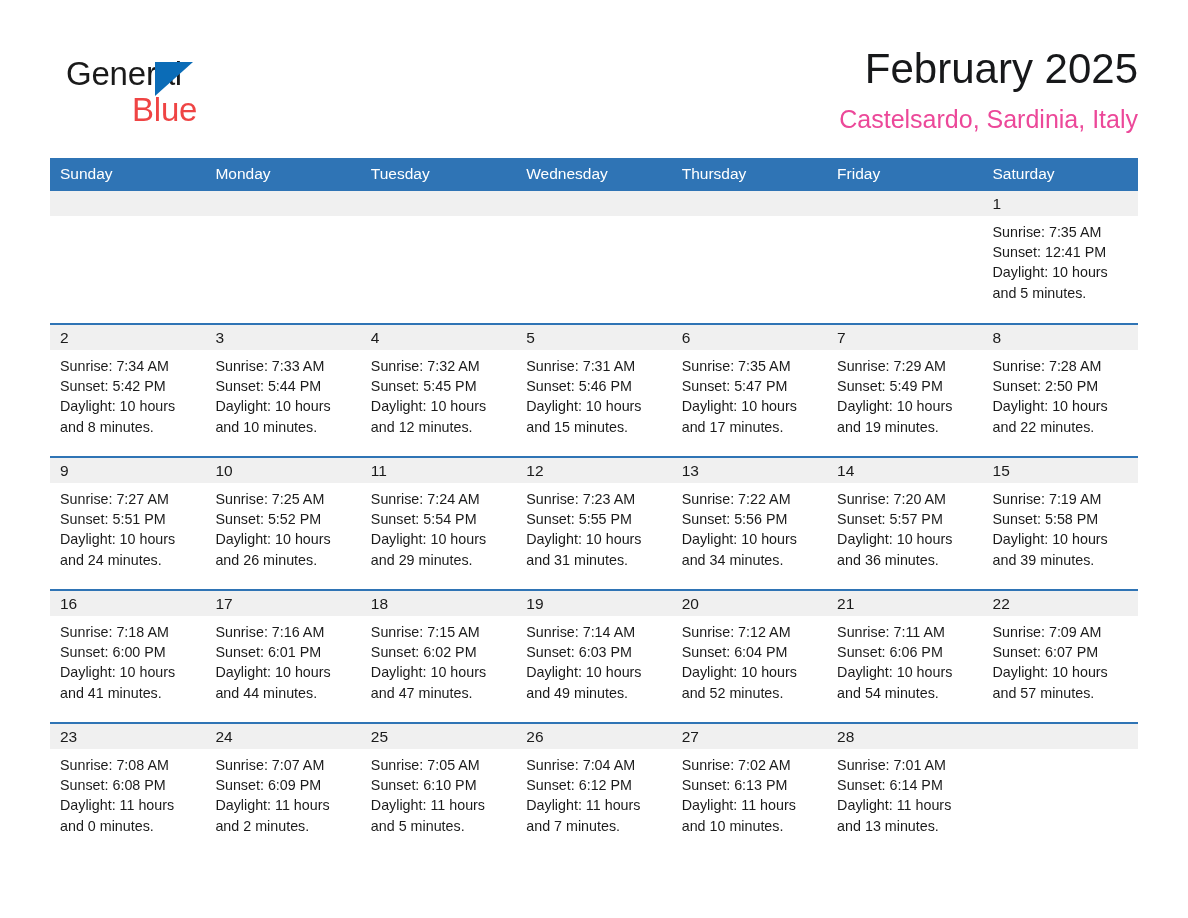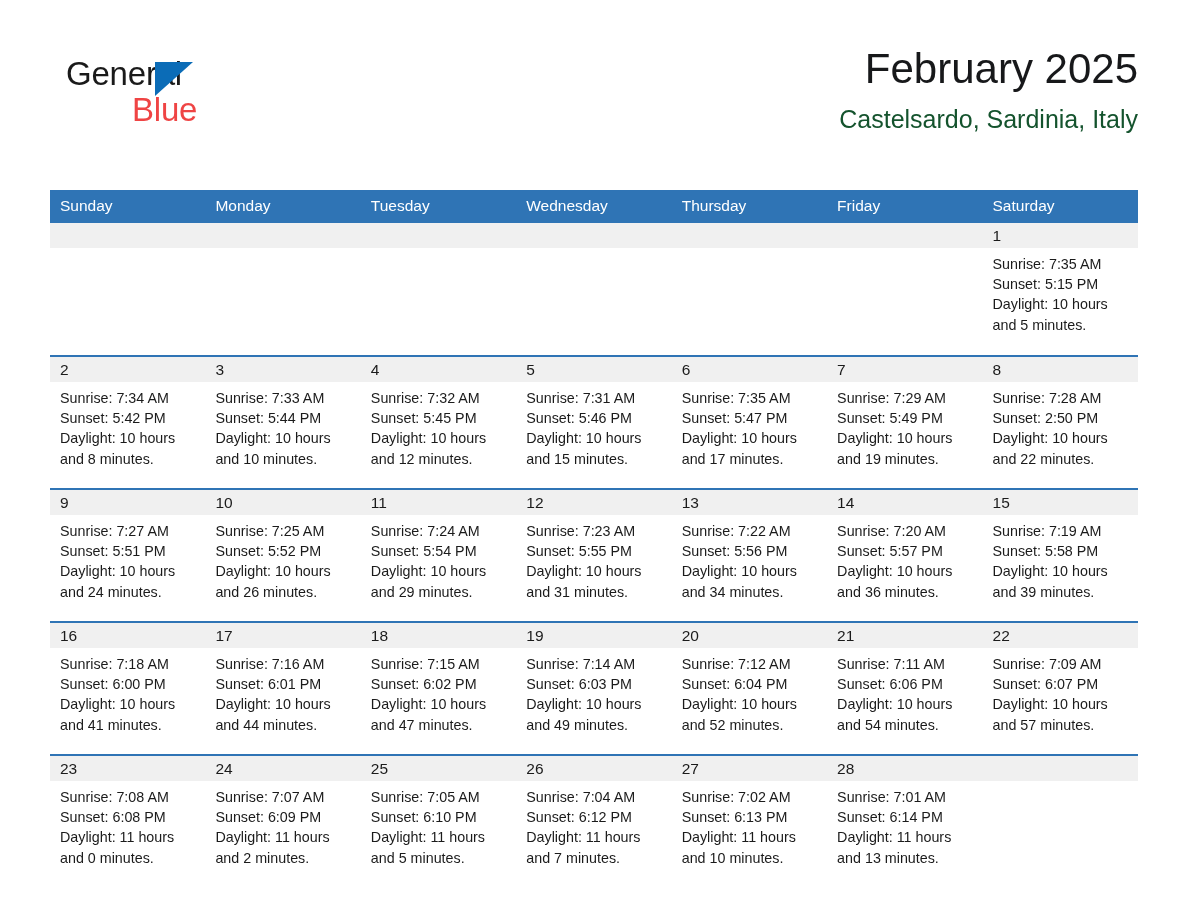--- a/index.html
+++ b/index.html
@@ -72,35 +72,34 @@
     text-align: right;
   }
   .month-title {
     font-size: 42px;
     color: #17181a;
     line-height: 54px;
     white-space: nowrap;
   }
   .location-title {
     font-size: 25px;
-    color: #14532d;
+    color: #ec4899;
     line-height: 34px;
     margin-top: 6px;
     white-space: nowrap;
   }
 
   
   .calendar {
     position: absolute;
     left: 50px;
     top: 158px;
     width: 1088px;
     border-collapse: collapse;
     table-layout: fixed;
-    margin-top: 32px;
   }
 
   .calendar th {
     background: #2f74b5;
     color: #ffffff;
     font-size: 15.5px;
     font-weight: normal;
     text-align: left;
     padding: 7px 0 8px 10px;
     height: 16px;
@@ -212,21 +211,21 @@
           <td class="empty">
             <div class="cell-inner">
               <div class="date-band"><span class="date-num"></span></div>
             </div>
           </td>
           <td>
             <div class="cell-inner">
               <div class="date-band"><span class="date-num">1</span></div>
               <div class="cell-body">
                 <div class="cell-line">Sunrise: 7:35 AM</div>
-                <div class="cell-line">Sunset: 5:15 PM</div>
+                <div class="cell-line">Sunset: 12:41 PM</div>
                 <div class="cell-line">Daylight: 10 hours</div>
                 <div class="cell-line">and 5 minutes.</div>
               </div>
             </div>
           </td>
         </tr>
         <tr>
           <td>
             <div class="cell-inner">
               <div class="date-band"><span class="date-num">2</span></div>

